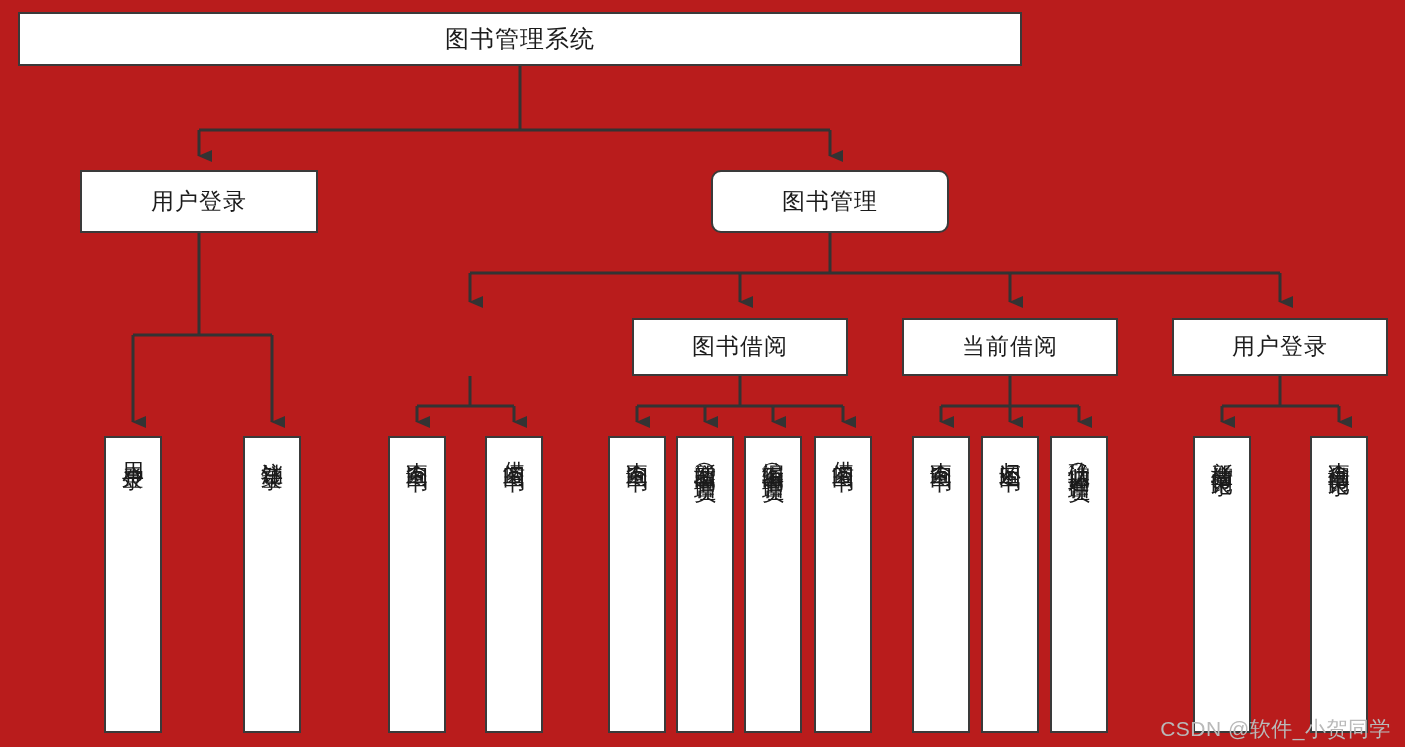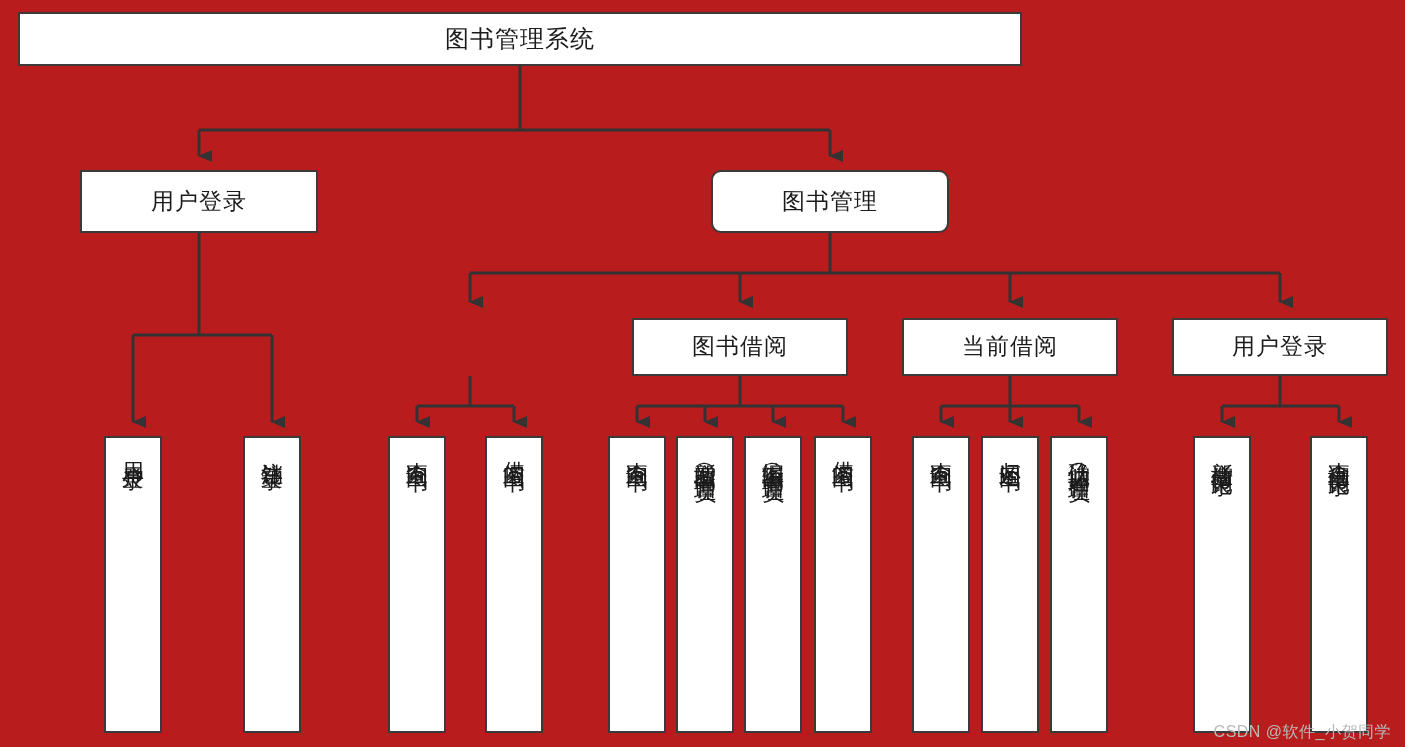--- a/index.html
+++ b/index.html
@@ -56,21 +56,21 @@
     position:absolute;
     left:0;top:0;
     width:1405px;height:747px;
     pointer-events:none;
   }
   
   #watermark{
     position:absolute;
     right:14px;
     bottom:4px;
-    font-size:16px;
+    font-size:21px;
     color:#b9b9b9;
     white-space:nowrap;
     letter-spacing:0.5px;
   }
 </style>
 </head>
 <body>
 
 <div id="canvas">
 

